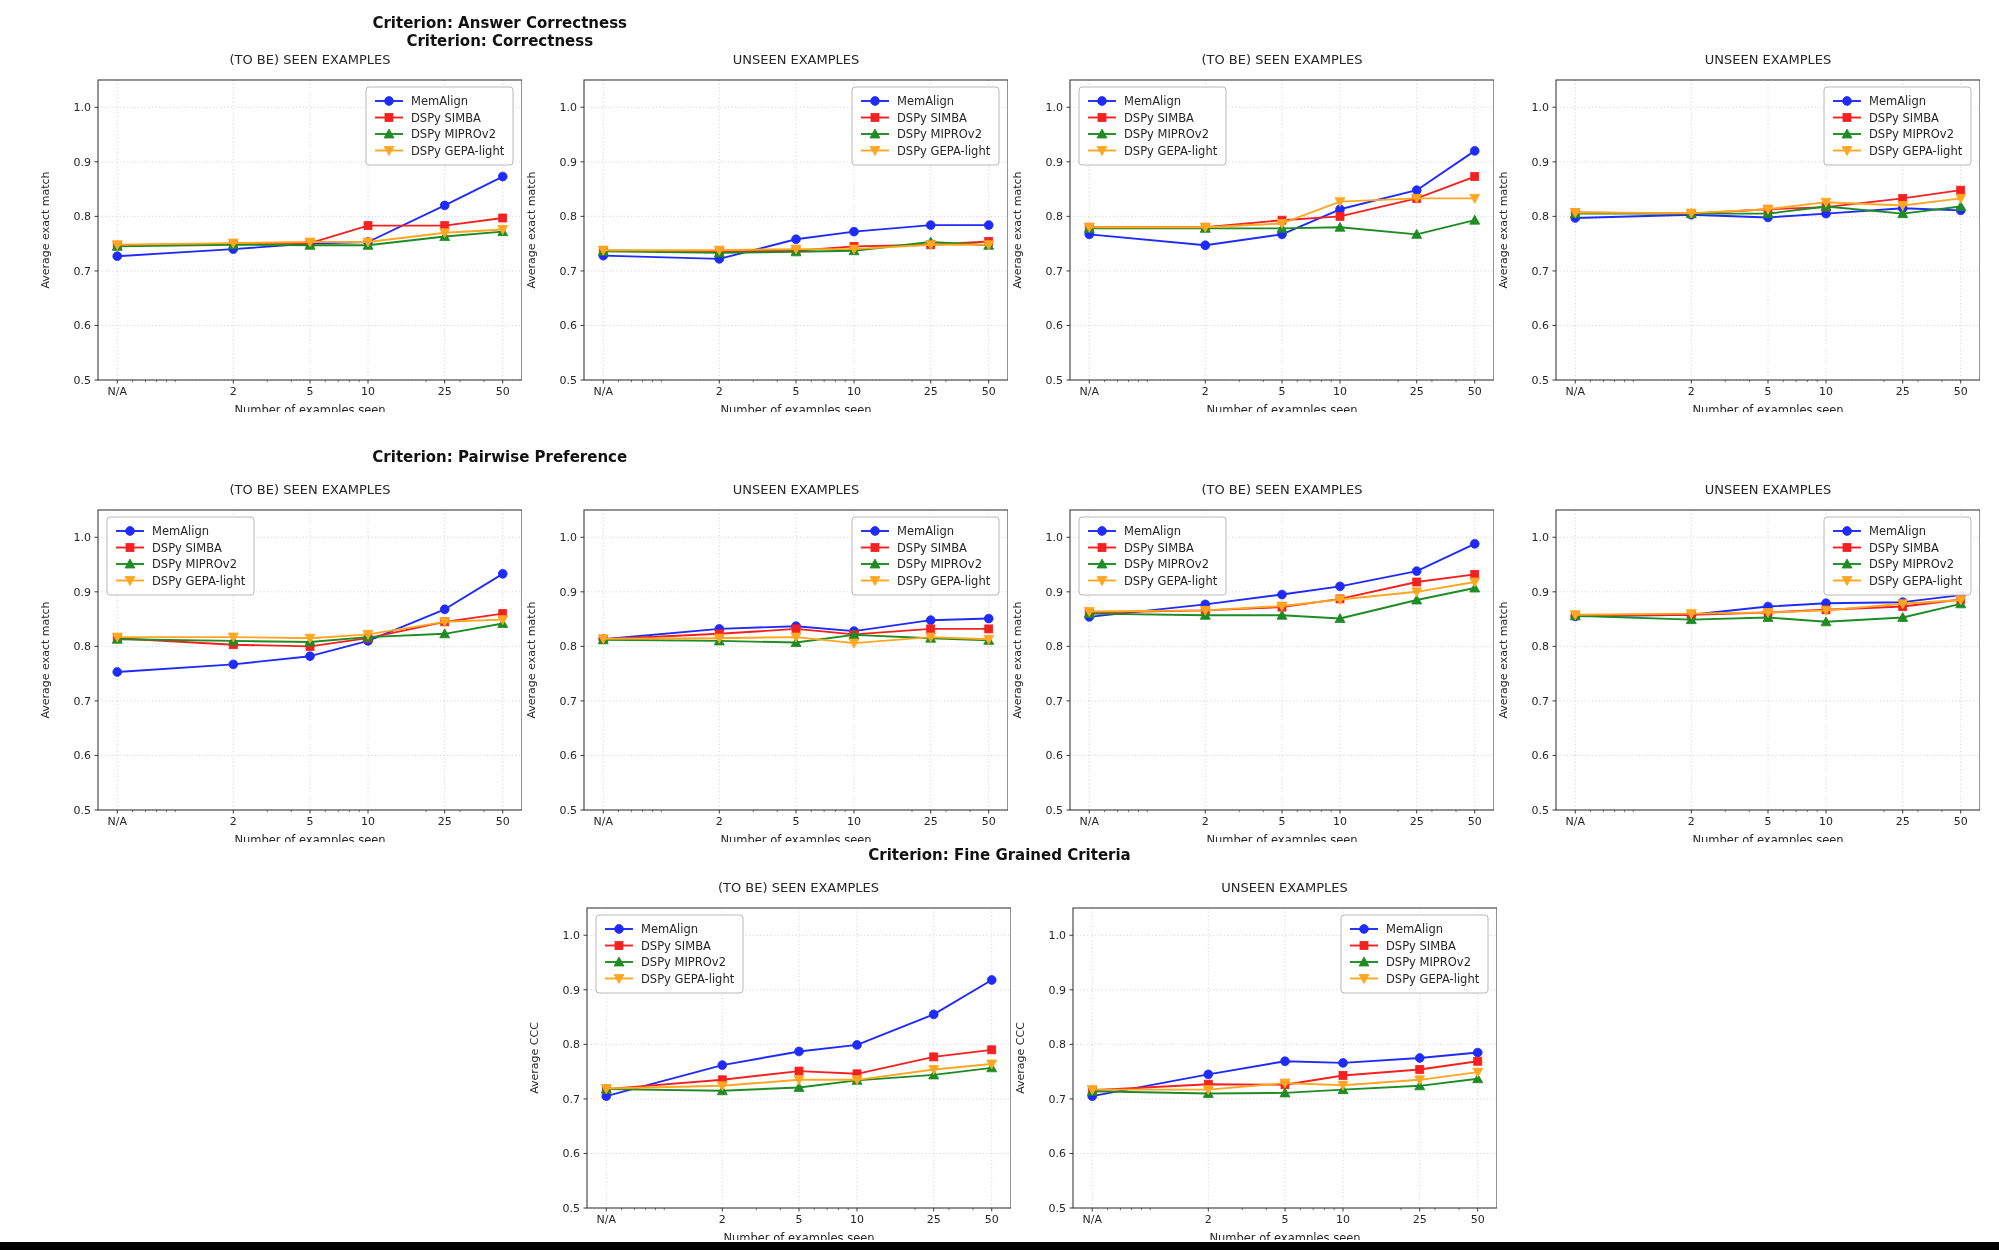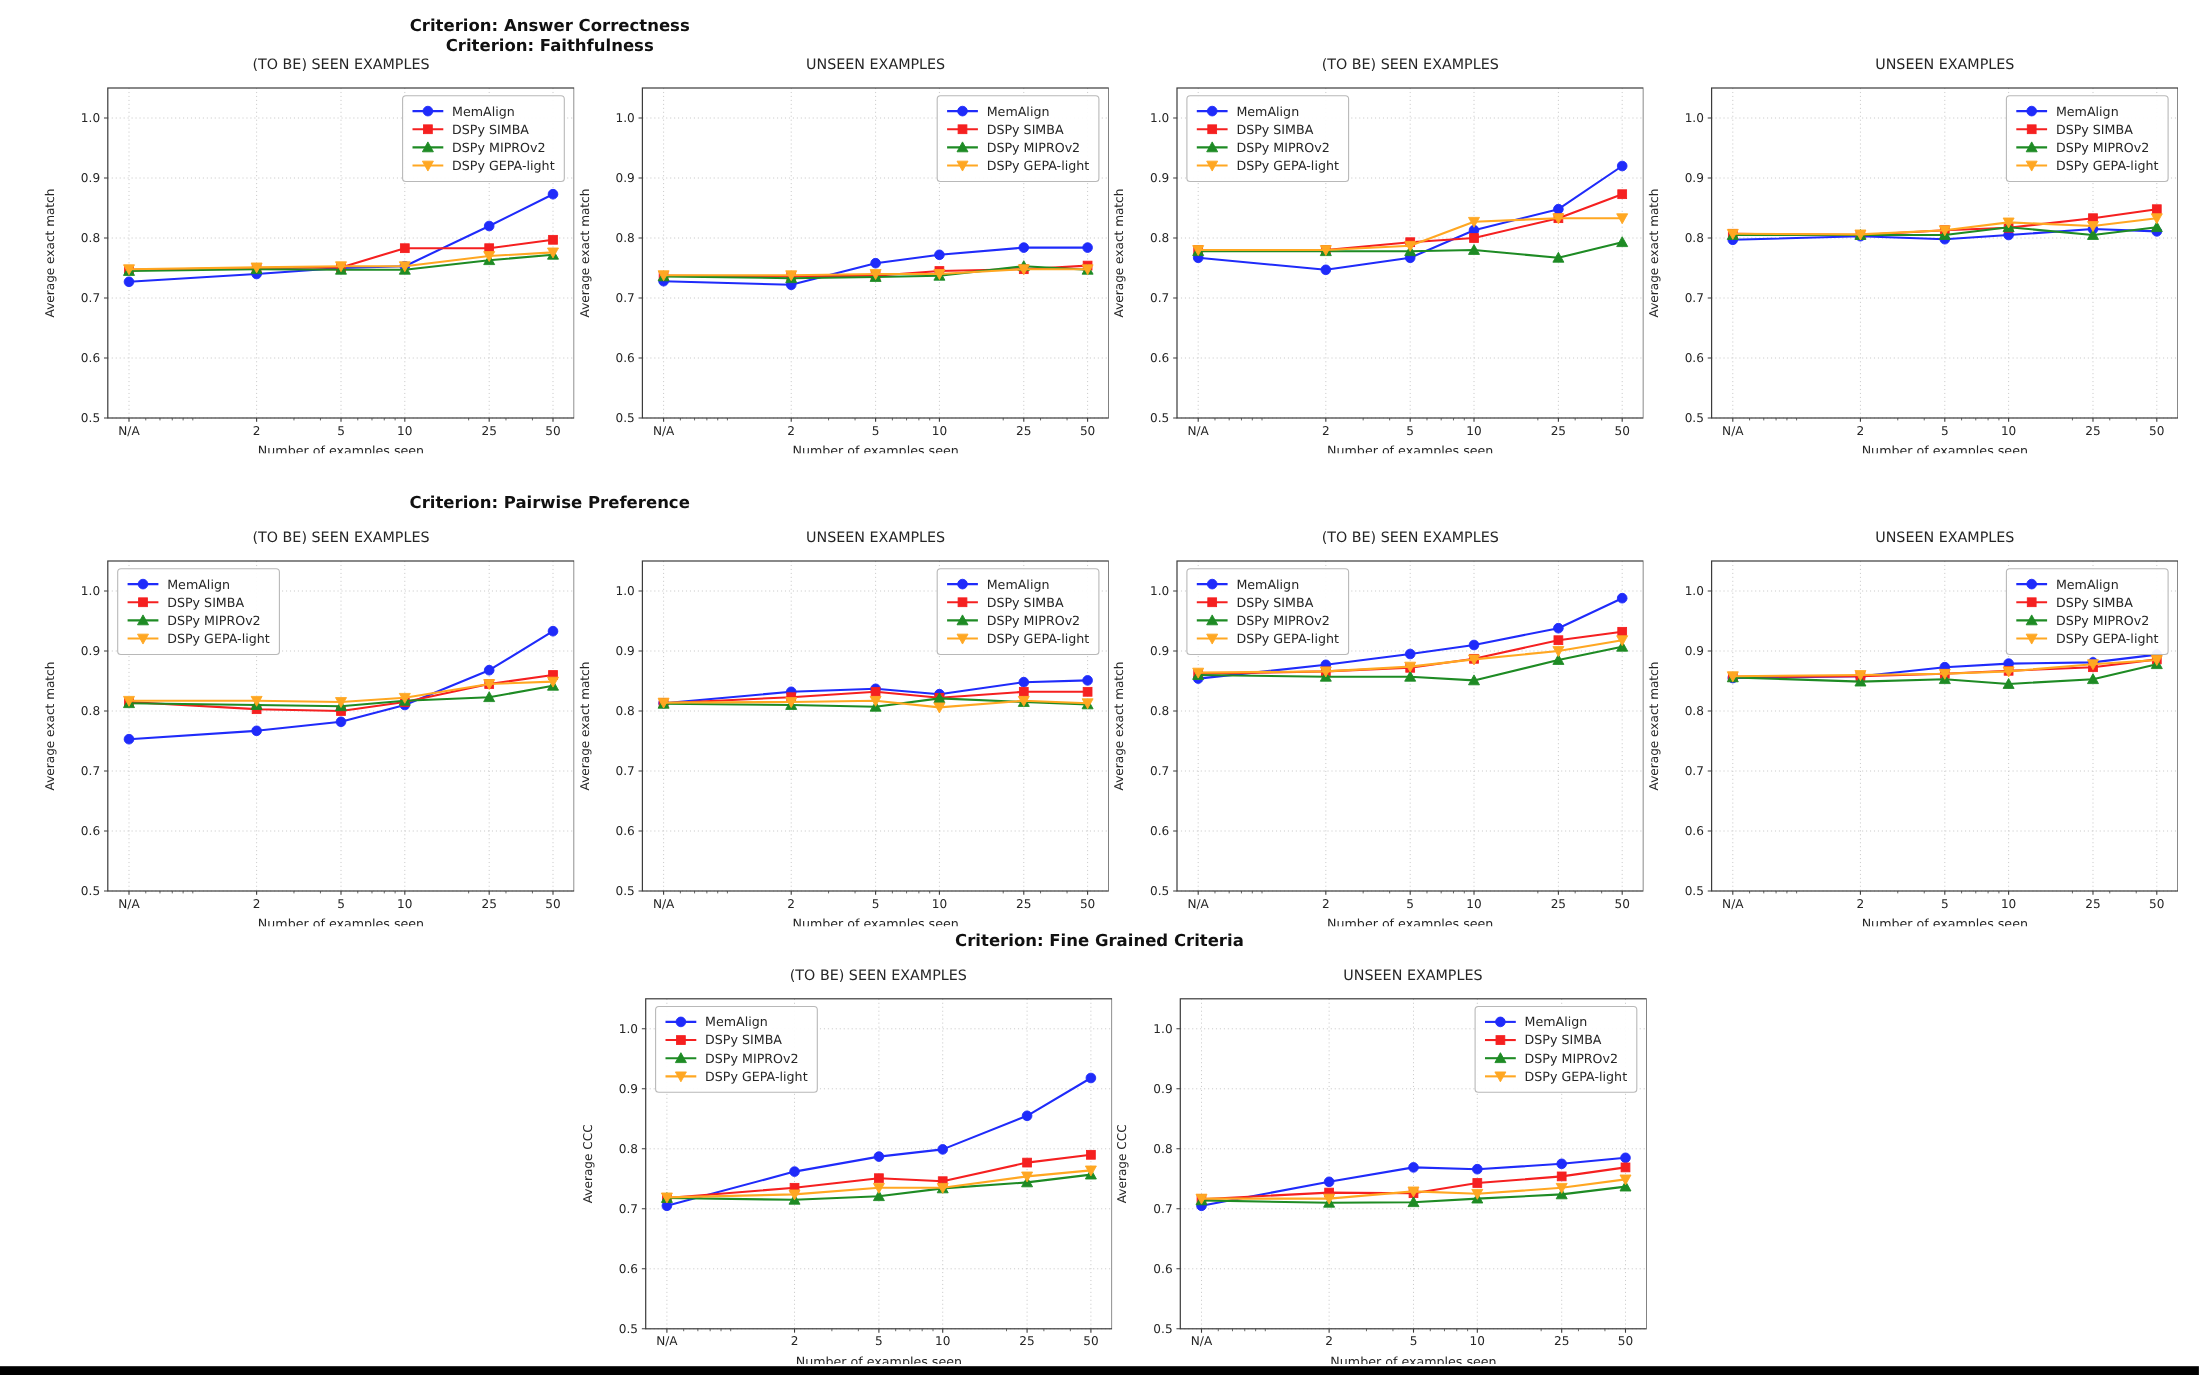--- a/index.html
+++ b/index.html
@@ -16,21 +16,21 @@
   svg.plot{position:absolute;top:26px;left:0;width:486px;height:340px;display:block;}
   .bottom-bar{position:absolute;left:0;bottom:0;width:100%;height:8px;background:#000;}
 </style>
 </head>
 <body>
 
 <div class="page">
 
   <div class="hdr" style="top:14px">
     <div class="crit">Criterion: Answer Correctness</div>
-    <div class="crit">Criterion: Faithfulness</div>
+    <div class="crit">Criterion: Correctness</div>
   </div>
 
   <div class="chart-row" style="top:46px">
     <div class="cell">
       <div class="sub-title">(TO BE) SEEN EXAMPLES</div>
       <svg class="plot" viewBox="0 0 486 340">
           <g>
             <line x1="62" x2="486" y1="308" y2="308" stroke="#cacaca" stroke-width="0.9" stroke-dasharray="1 2.6"></line>
             <line x1="62" x2="486" y1="253.45454545454547" y2="253.45454545454547" stroke="#cacaca" stroke-width="0.9" stroke-dasharray="1 2.6"></line>
             <line x1="62" x2="486" y1="198.90909090909093" y2="198.90909090909093" stroke="#cacaca" stroke-width="0.9" stroke-dasharray="1 2.6"></line>

